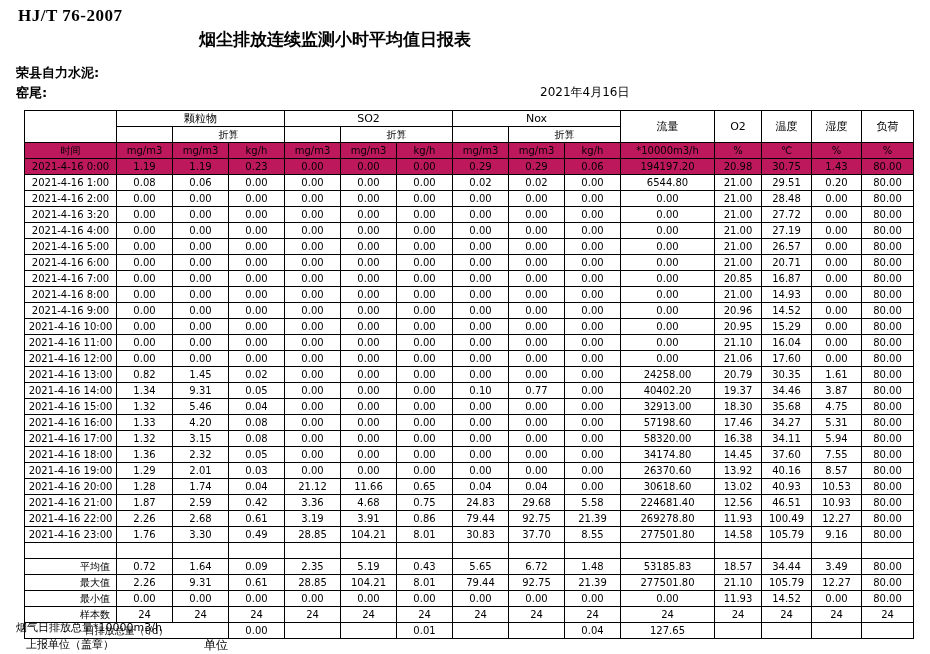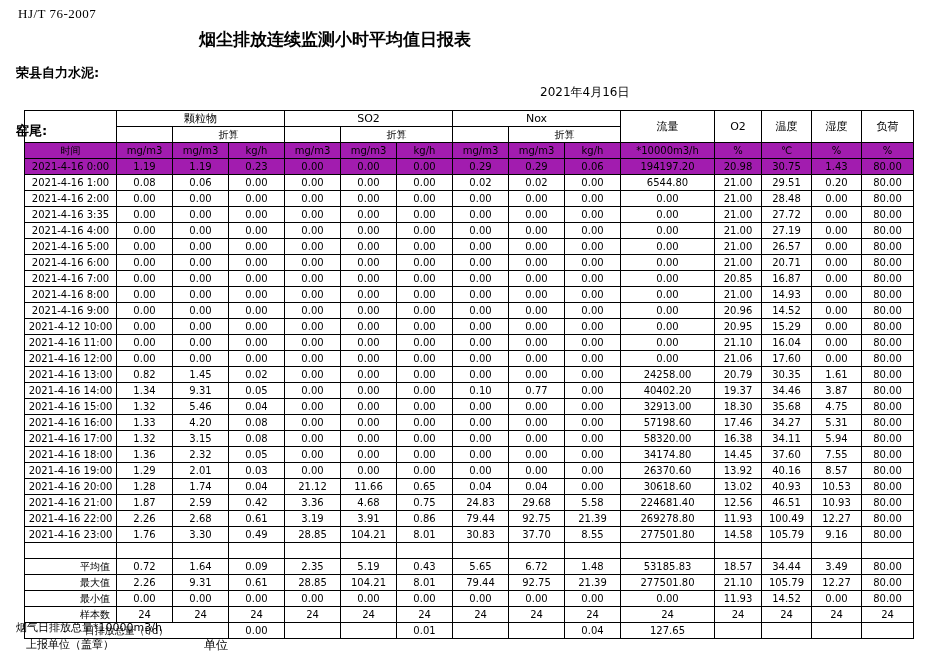--- a/index.html
+++ b/index.html
@@ -13,22 +13,22 @@
     font-family: "Liberation Sans", sans-serif;
     color: #000000;
     position: relative;
     overflow: hidden;
   }
   .doc-code {
     position: absolute;
     left: 18px;
     top: 6px;
     font-family: "Liberation Serif", serif;
-    font-size: 13px;
-    font-weight: normal;
+    font-size: 17px;
+    font-weight: bold;
     letter-spacing: 0.5px;
   }
   .doc-title {
     position: absolute;
     left: 0;
     right: 0;
     top: 28px;
     text-align: center;
     font-size: 17px;
     font-weight: bold;
@@ -43,21 +43,20 @@
     font-weight: bold;
     font-family: "DejaVu Sans", sans-serif;
   }
   .outlet {
     position: absolute;
     left: 16px;
     top: 84px;
     font-size: 13px;
     font-weight: bold;
     font-family: "DejaVu Sans", sans-serif;
-    margin-top: 38px;
   }
   .report-date {
     position: absolute;
     left: 540px;
     top: 84px;
     font-size: 12px;
     font-family: "DejaVu Sans", sans-serif;
   }
   table.main {
     position: absolute;
@@ -91,21 +90,21 @@
     font-size: 10px;
   }
   td.num {
     text-align: right;
     padding-right: 5px;
   }
   td.lbl {
     text-align: center;
   }
   .row-hl td {
-    background: #a21caf;
+    background: #be185d;
   }
   .blank-row td {
     height: 13px;
     border-left: 1px solid #000;
     border-right: 1px solid #000;
     border-top: 1px solid #000;
     border-bottom: 1px solid #000;
   }
   .summary td.lbl {
     text-align: right;
@@ -251,21 +250,21 @@
         <td class="num">0.00</td>
         <td class="num">0.00</td>
         <td class="num">0.00</td>
         <td class="num">0.00</td>
         <td class="num">21.00</td>
         <td class="num">28.48</td>
         <td class="num">0.00</td>
         <td class="num">80.00</td>
       </tr>
       <tr>
-        <td class="lbl">2021-4-16 3:35</td>
+        <td class="lbl">2021-4-16 3:20</td>
         <td class="num">0.00</td>
         <td class="num">0.00</td>
         <td class="num">0.00</td>
         <td class="num">0.00</td>
         <td class="num">0.00</td>
         <td class="num">0.00</td>
         <td class="num">0.00</td>
         <td class="num">0.00</td>
         <td class="num">0.00</td>
         <td class="num">0.00</td>
@@ -370,21 +369,21 @@
         <td class="num">0.00</td>
         <td class="num">0.00</td>
         <td class="num">0.00</td>
         <td class="num">0.00</td>
         <td class="num">20.96</td>
         <td class="num">14.52</td>
         <td class="num">0.00</td>
         <td class="num">80.00</td>
       </tr>
       <tr>
-        <td class="lbl">2021-4-12 10:00</td>
+        <td class="lbl">2021-4-16 10:00</td>
         <td class="num">0.00</td>
         <td class="num">0.00</td>
         <td class="num">0.00</td>
         <td class="num">0.00</td>
         <td class="num">0.00</td>
         <td class="num">0.00</td>
         <td class="num">0.00</td>
         <td class="num">0.00</td>
         <td class="num">0.00</td>
         <td class="num">0.00</td>

